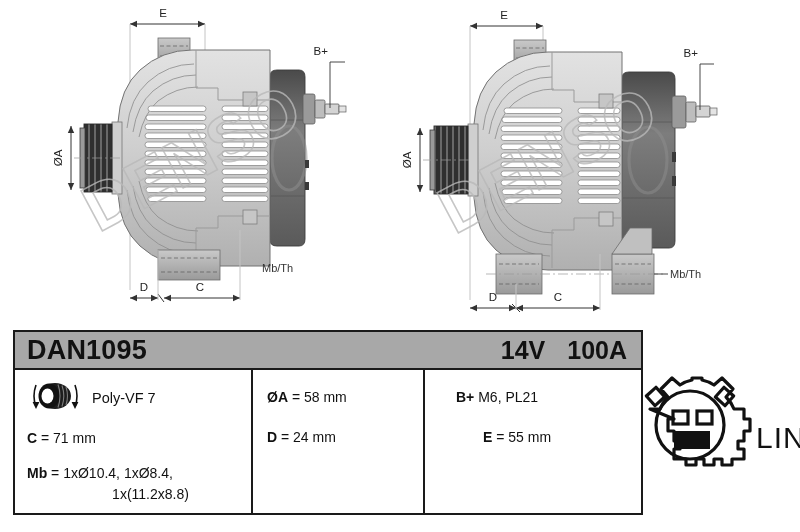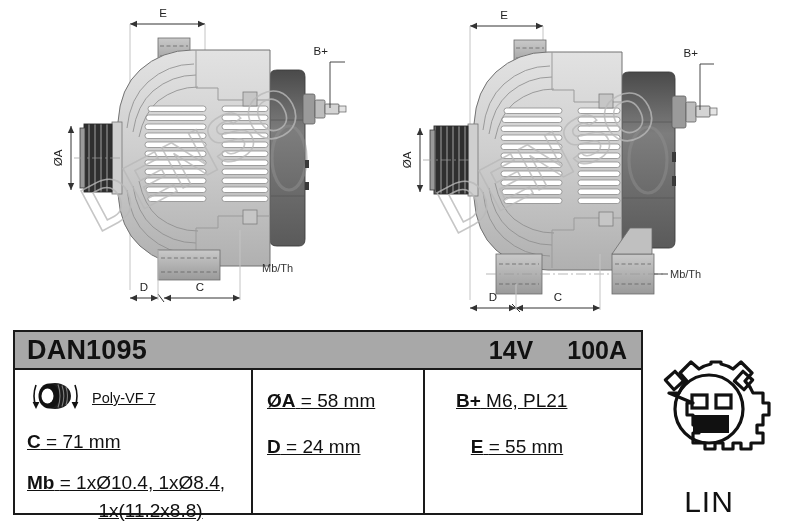--- a/index.html
+++ b/index.html
@@ -13,38 +13,38 @@
   .view.right{left:400px;}
   .view svg{display:block;}
 
   
   .spec-table{position:absolute;left:13px;top:330px;width:630px;height:185px;
               border:2px solid #1a1a1a;background:#fff;box-sizing:border-box;}
   .spec-head{height:38px;background:#a8a8a8;border-bottom:2px solid #1a1a1a;
              display:flex;align-items:center;justify-content:space-between;
              padding:0 14px 0 12px;box-sizing:border-box;}
   .part-no{font-size:27px;font-weight:bold;letter-spacing:0.2px;line-height:1;}
-  .ratings{display:flex;gap:34px;align-items:center;}
+  .ratings{display:flex;gap:22px;align-items:center;}
   .rating{font-size:25px;font-weight:bold;line-height:1;}
 
   .spec-body{display:flex;height:145px;}
-  .col{box-sizing:border-box;padding:9px 10px 1px 12px;position:relative;text-decoration:underline;}
+  .col{box-sizing:border-box;padding:9px 10px 1px 12px;position:relative;}
   .col.c1{width:236px;}
   .col.c2{width:172px;border-left:2px solid #1a1a1a;padding-left:14px;}
   .col.c3{width:182px;border-left:2px solid #1a1a1a;padding-left:14px;}
 
-  .srow{font-size:19px;line-height:1.25;margin-bottom:17px;white-space:nowrap;}
+  .srow{font-size:14px;line-height:1.25;margin-bottom:17px;white-space:nowrap;}
   .srow .k{font-weight:bold;}
   .srow.indent{margin-left:33px;margin-top:-13px;text-align:center;}
   .pulley-row{display:flex;align-items:center;gap:7px;margin-bottom:13px;height:38px;}
   .pulley-label{font-size:14.5px;}
 
   
   .lin{position:absolute;left:624px;top:352px;width:170px;height:170px;
-       display:flex;flex-direction:column;align-items:center;justify-content:center;}
+       display:flex;flex-direction:row;align-items:center;}
   .lin-text{font-size:30px;letter-spacing:1px;margin-top:2px;line-height:1;}
 </style>
 </head>
 <body>
 
 <div class="drawings">
 
   <div class="view left">
     <svg width="400" height="318" viewBox="0 0 400 318" xmlns="http://www.w3.org/2000/svg">
       <defs>

